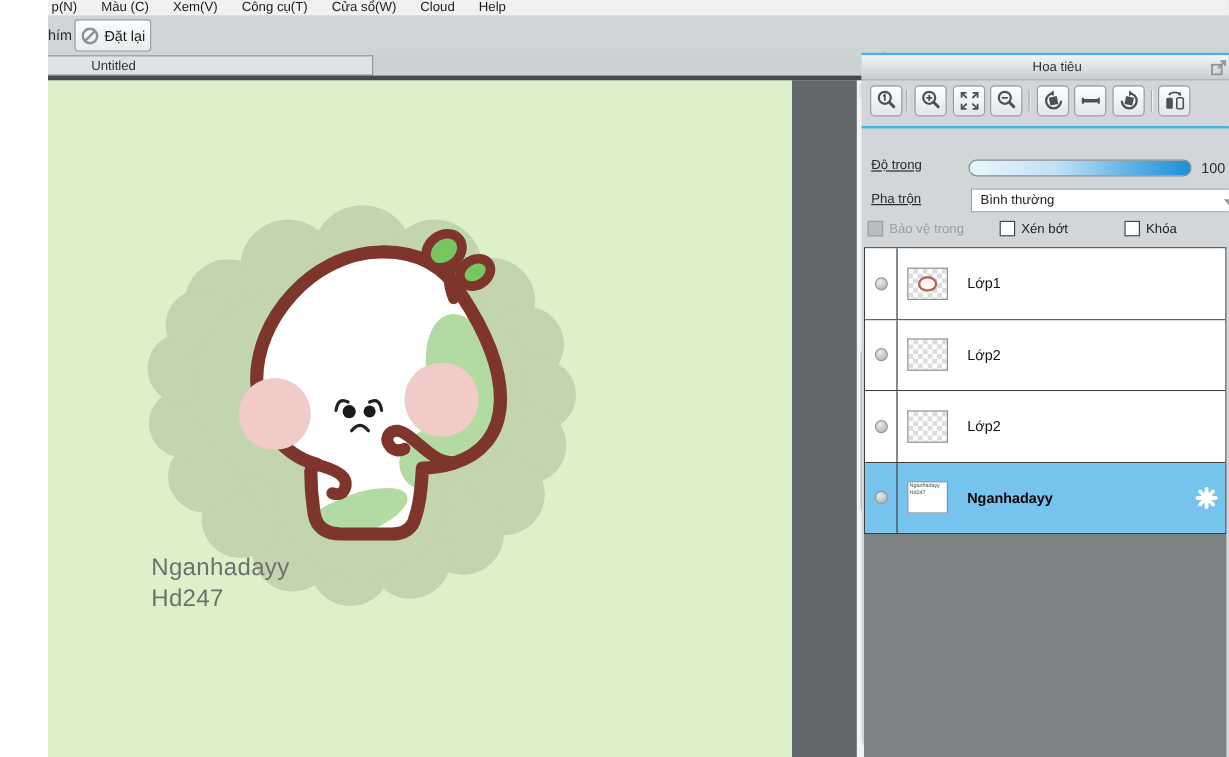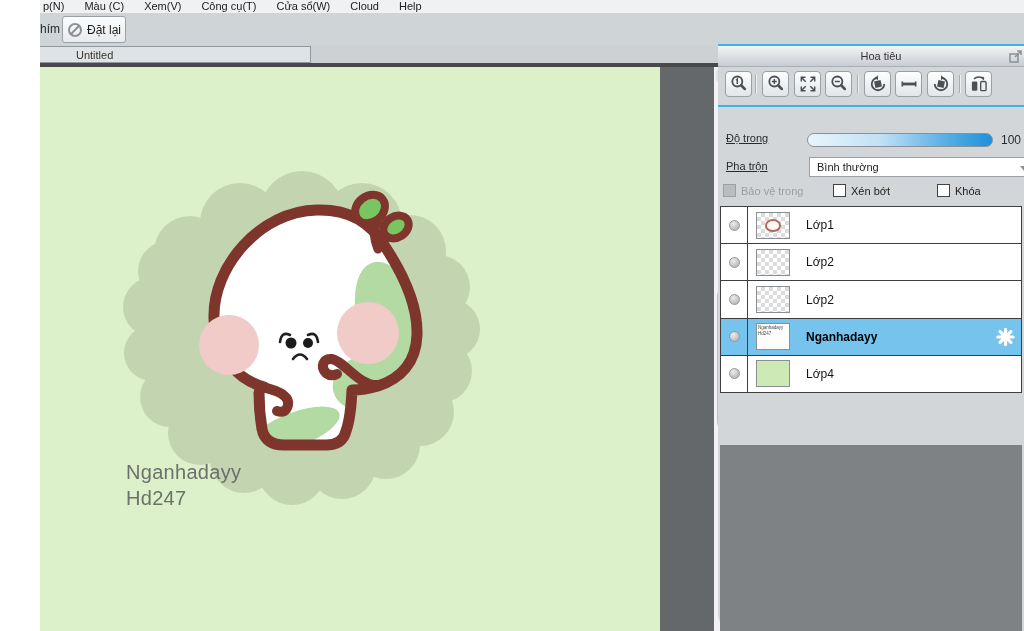--- a/index.html
+++ b/index.html
@@ -74,21 +74,21 @@
     line-height:19px; padding-left:7px; }
   #blend-arrow { position:absolute; right:6px; top:8px; width:0; height:0;
     border-left:4px solid transparent; border-right:4px solid transparent; border-top:5px solid #8b9197; }
 
   .chk-item { position:absolute; top:140px; display:flex; align-items:center; gap:5px;
     font-size:11px; color:#1c1c1c; }
   .chk-box { width:13px; height:13px; background:#fff; border:1px solid #3f4449; }
   .chk-item.disabled { color:#9aa0a4; }
   .chk-item.disabled .chk-box { background:#b8bcbf; border-color:#9aa0a4; }
 
-  #layer-list { position:absolute; left:2px; top:162px; width:302px; height:187px;
+  #layer-list { position:absolute; left:2px; top:162px; width:302px; height:239px;
     border:1px solid #3c3e40; display:flex; flex-direction:column; background:#fff; }
   .layer-row { flex:1; display:flex; align-items:center; background:#fff;
     border-bottom:1px solid #3c3e40; position:relative; }
   .layer-row:last-child { border-bottom:none; }
   .layer-row.selected { background:var(--selected-row-blue); }
   .vis-cell { width:27px; align-self:stretch; border-right:1px solid #3c3e40;
     display:flex; align-items:center; justify-content:center; }
   .vis-dot { width:11px; height:11px; border-radius:50%; border:1px solid #94989b;
     background:radial-gradient(circle at 35% 30%, #ececec, #b9bcbe 75%); }
   .layer-thumb { width:34px; height:27px; margin-left:8px; border:1px solid #8a8f94;
@@ -366,27 +366,20 @@
           <svg viewBox="0 0 20 20" width="19" height="19" class="gear">
             <g stroke="#fff" stroke-width="3.4" stroke-linecap="round">
               <path d="M10,2 V18"></path>
               <path d="M2,10 H18"></path>
               <path d="M4.3,4.3 L15.7,15.7"></path>
               <path d="M15.7,4.3 L4.3,15.7"></path>
             </g>
             <circle cx="10" cy="10" r="4.6" fill="#fff"></circle>
           </svg>
         </div>
-        <div class="layer-row">
-          <div class="vis-cell">
-            <span class="vis-dot"></span>
-          </div>
-          <div class="layer-thumb solid"></div>
-          <span class="layer-name">Lớp4</span>
-        </div>
       </div>
     <div id="panel-empty"></div>
 
     <div id="panel-scroll">
       <div id="panel-scroll-arrow"></div>
       <div id="panel-scroll-thumb"></div>
     </div>
   </div>
 </div>
 

